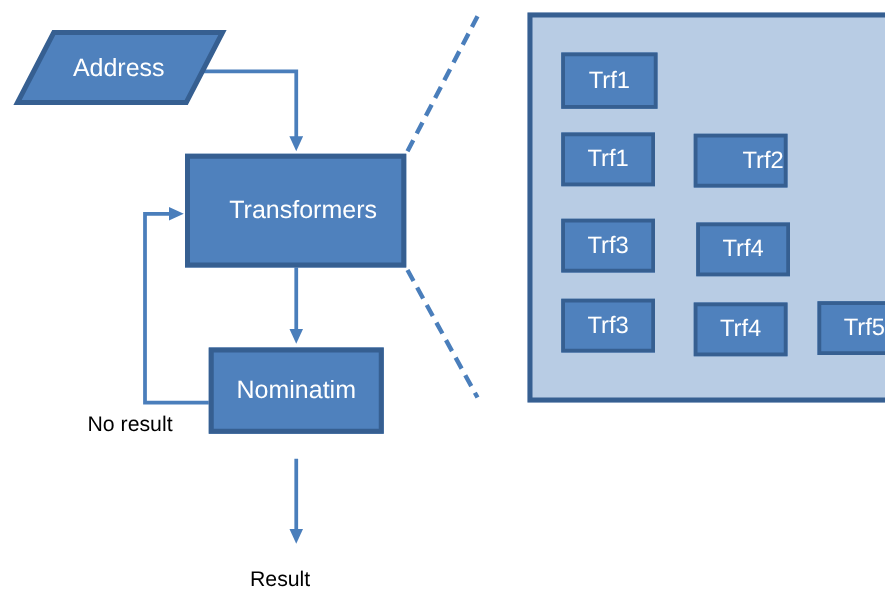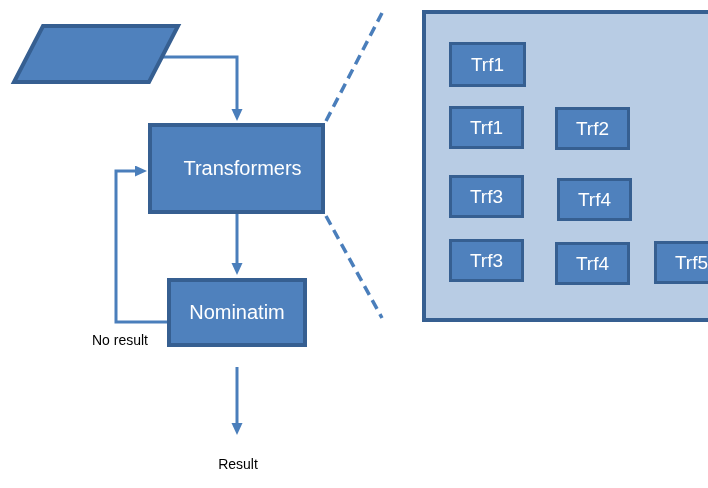--- a/index.html
+++ b/index.html
@@ -85,22 +85,21 @@
     color: var(--node-text, #ffffff);
     display: flex;
     align-items: center;
     justify-content: center;
     font-size: 19px;
   }
   
   .edge-label {
     position: absolute;
     color: var(--label-text, #000000);
-    font-size: 14px;
-    text-align: center;
+    font-size: 17px;
     line-height: 24px;
   }
 </style>
 </head>
 <body>
 
 <div class="canvas">
 
   <svg class="layer" width="708" height="488" viewBox="0 0 708 488">
     <defs>
@@ -121,38 +120,39 @@
     <polyline class="edge" points="167,322 116,322 116,171 138,171" marker-end="url(#arrowL)"></polyline>
 
     <polygon class="shape" points="43,26 178,26 149,82 14,82"></polygon>
 
     <line class="edge" x1="486" y1="128" x2="507" y2="128" marker-end="url(#arrowS)"></line>
     <line class="edge" x1="488" y1="197" x2="509" y2="197" marker-end="url(#arrowS)"></line>
     <line class="edge" x1="486" y1="261" x2="507" y2="261" marker-end="url(#arrowS)"></line>
     <line class="edge" x1="592" y1="262" x2="606" y2="262" marker-end="url(#arrowS)"></line>
   </svg>
 
+  <div class="node-label" style="left:39px; top:43px; width:112px;">Address</div>
 
   <div class="node" style="left:148px; top:123px; width:177px; height:91px;padding-left:12px;">
     <span>Transformers</span>
   </div>
 
   <div class="node" style="left:167px; top:278px; width:140px; height:69px;">
     <span>Nominatim</span>
   </div>
 
   <div class="panel">
     <div class="trf" style="left:23px; top:28px; width:77px; height:45px;">
       <span>Trf1</span>
     </div>
 
     <div class="trf" style="left:23px; top:92px;">
       <span>Trf1</span>
     </div>
-    <div class="trf" style="left:129px; top:93px;">
+    <div class="trf" style="left:129px; top:93px;justify-content:flex-end;">
       <span>Trf2</span>
     </div>
 
     <div class="trf" style="left:23px; top:161px;">
       <span>Trf3</span>
     </div>
     <div class="trf" style="left:131px; top:164px;">
       <span>Trf4</span>
     </div>
 

